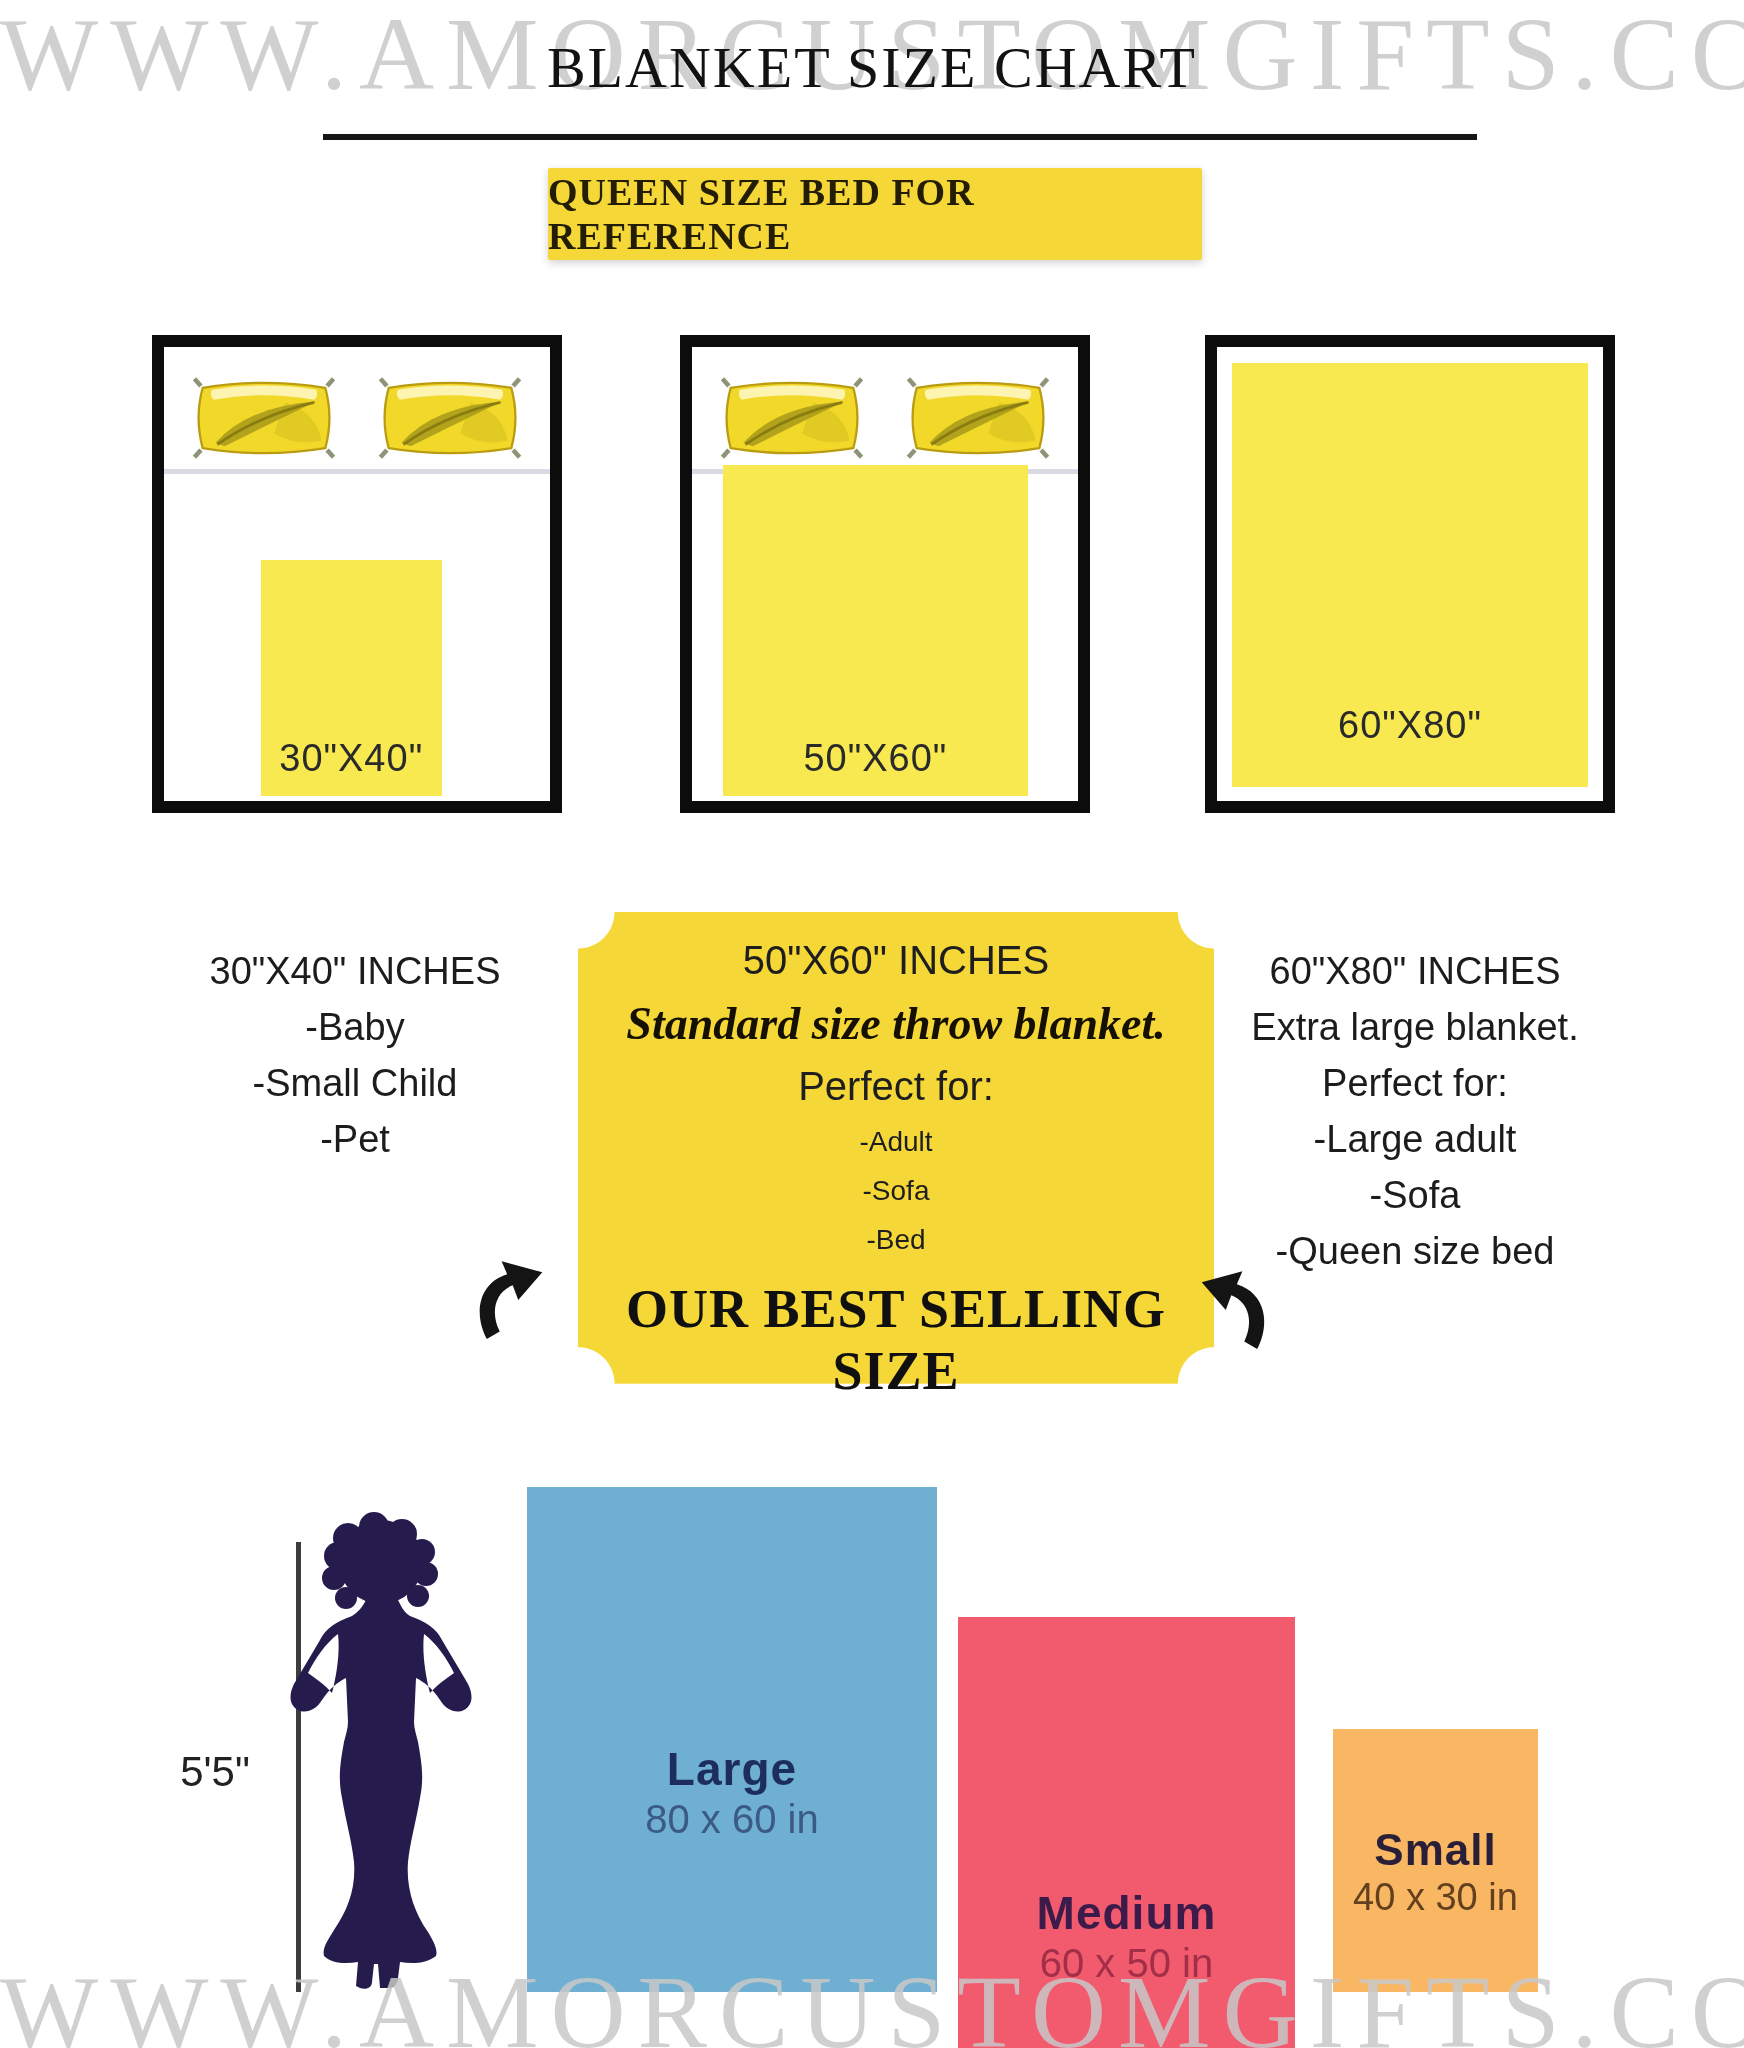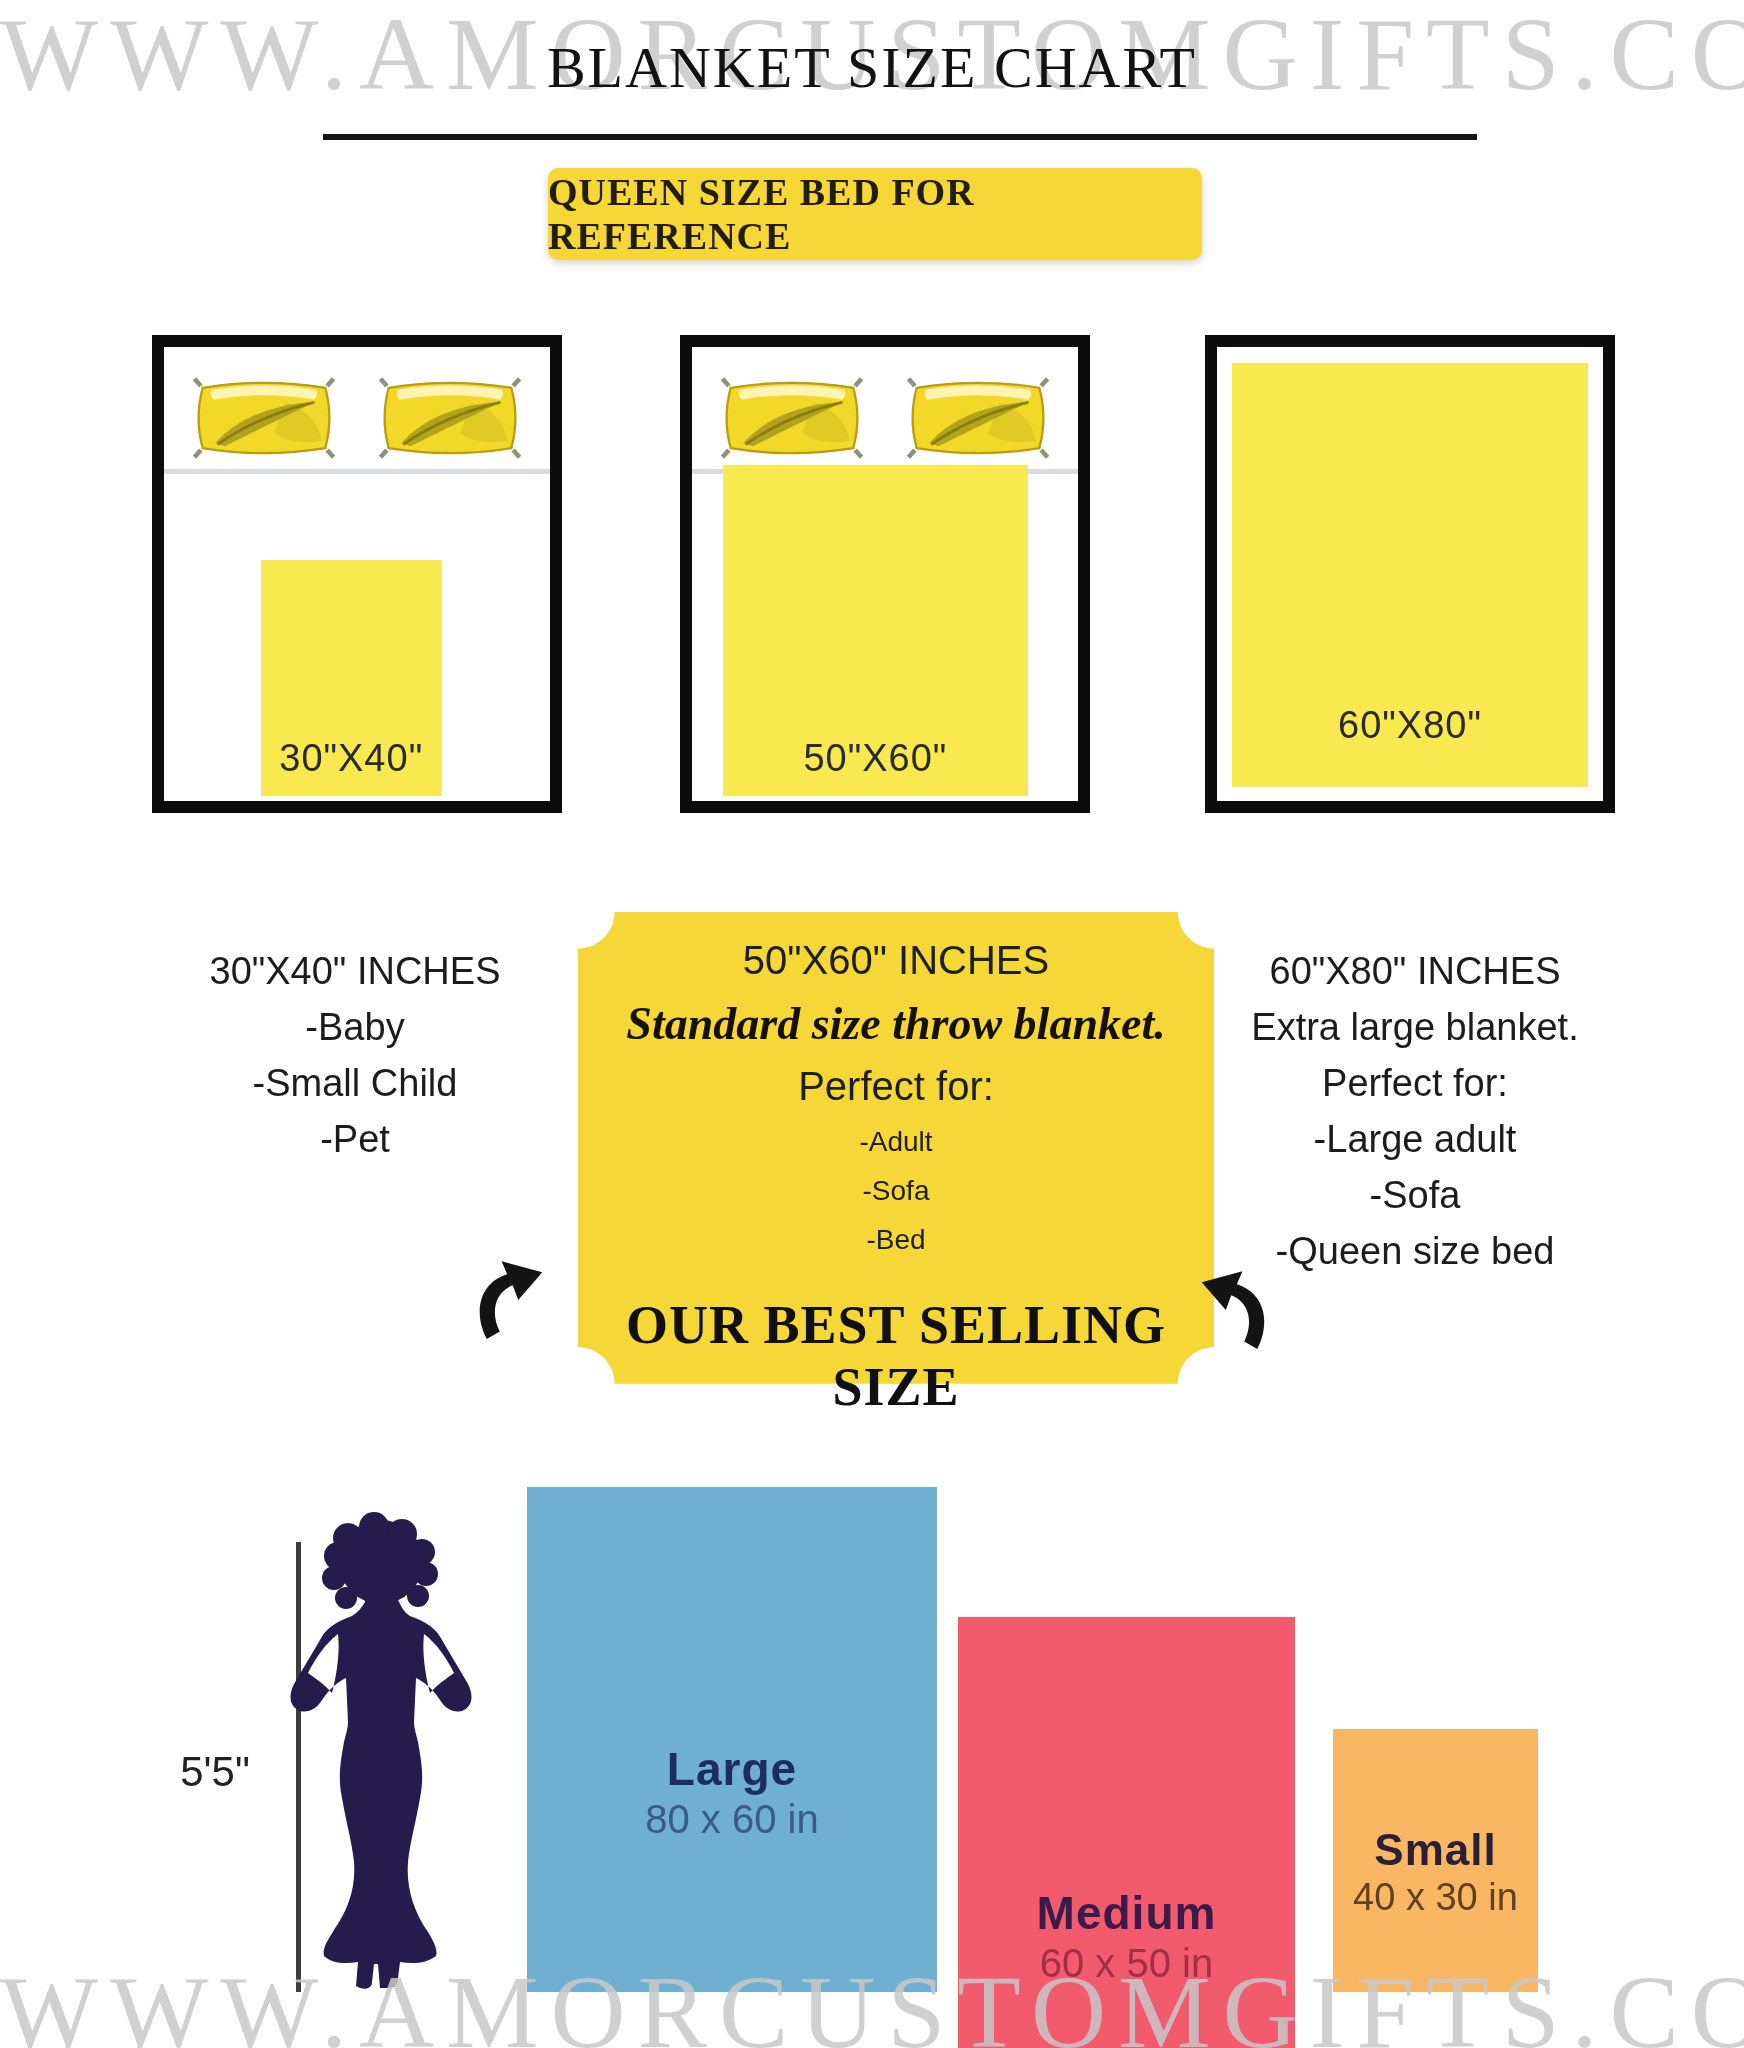--- a/index.html
+++ b/index.html
@@ -16,21 +16,21 @@
   .watermark.top{top:-6px;}
   .watermark.bottom{top:1952px;}
   
   .title{
     position:absolute;top:34px;left:0;width:1744px;text-align:center;
     font-family:"Liberation Serif",serif;font-weight:400;font-size:58px;
     letter-spacing:2px;color:#121212;z-index:6;
   }
   .title-rule{position:absolute;top:134px;left:323px;width:1154px;height:6px;background:#151515;z-index:6;}
   .banner{
-    position:absolute;top:168px;left:548px;width:654px;height:92px;border-radius:10px;
+    position:absolute;top:168px;left:548px;width:654px;height:92px;border-radius:2px;
     display:flex;align-items:center;justify-content:center;
     font-family:"Liberation Serif",serif;font-weight:700;font-size:38px;color:#241d05;
     letter-spacing:1px;box-shadow:0 3px 8px rgba(0,0,0,.18);z-index:6;
   }
   
   .bed{position:absolute;top:335px;width:410px;height:478px;border:12px solid #0c0c0c;background:#ffffff;box-sizing:border-box;}
   .bed.b1{left:152px;} .bed.b2{left:680px;} .bed.b3{left:1205px;}
   .pillow{position:absolute;top:28px;width:150px;height:86px;}
   .pillow.p1{left:25px;} .pillow.p2{left:211px;}
   .sheet-line{position:absolute;top:122px;left:0;width:100%;height:5px;background:#d9dae3;}
@@ -51,21 +51,21 @@
     position:absolute;top:912px;left:578px;width:636px;height:472px;z-index:2;
     display:flex;flex-direction:column;align-items:center;text-align:center;color:#181306;
   }
   .plaque .size{font-size:40px;margin-top:26px;color:#1e1e1e;}
   .plaque .tagline{font-family:"Liberation Serif",serif;font-style:italic;font-weight:700;font-size:46px;margin-top:14px;color:#151002;}
   .plaque .intro{font-size:40px;margin-top:14px;color:#1e1e1e;}
   .plaque .item{font-size:28px;margin-top:17px;color:#1e1e1e;}
   .plaque .divider{width:80%;height:6px;background:#fffdf0;margin-top:22px;border-radius:3px;}
   .plaque .highlight{
     font-family:"Liberation Serif",serif;font-weight:700;font-size:54px;
-    letter-spacing:1px;margin-top:16px;color:#101010;
+    letter-spacing:1px;margin-top:0;color:#101010;
   }
   .arrow{position:absolute;width:74px;height:86px;z-index:3;}
   .arrow.left{left:472px;top:1258px;}
   .arrow.right{left:1198px;top:1268px;transform:scaleX(-1);}
   
   .ref-line{position:absolute;left:296px;top:1542px;width:5px;height:450px;background:#3c3c3c;z-index:1;}
   .person-height{position:absolute;left:150px;top:1748px;width:130px;text-align:center;font-size:42px;color:#222222;z-index:1;}
   .silhouette{position:absolute;left:276px;top:1512px;width:210px;height:480px;z-index:1;}
   .bar{position:absolute;display:flex;flex-direction:column;align-items:center;justify-content:center;text-align:center;z-index:1;}
   .bar .bar-name{font-weight:700;font-size:46px;letter-spacing:1px;}

